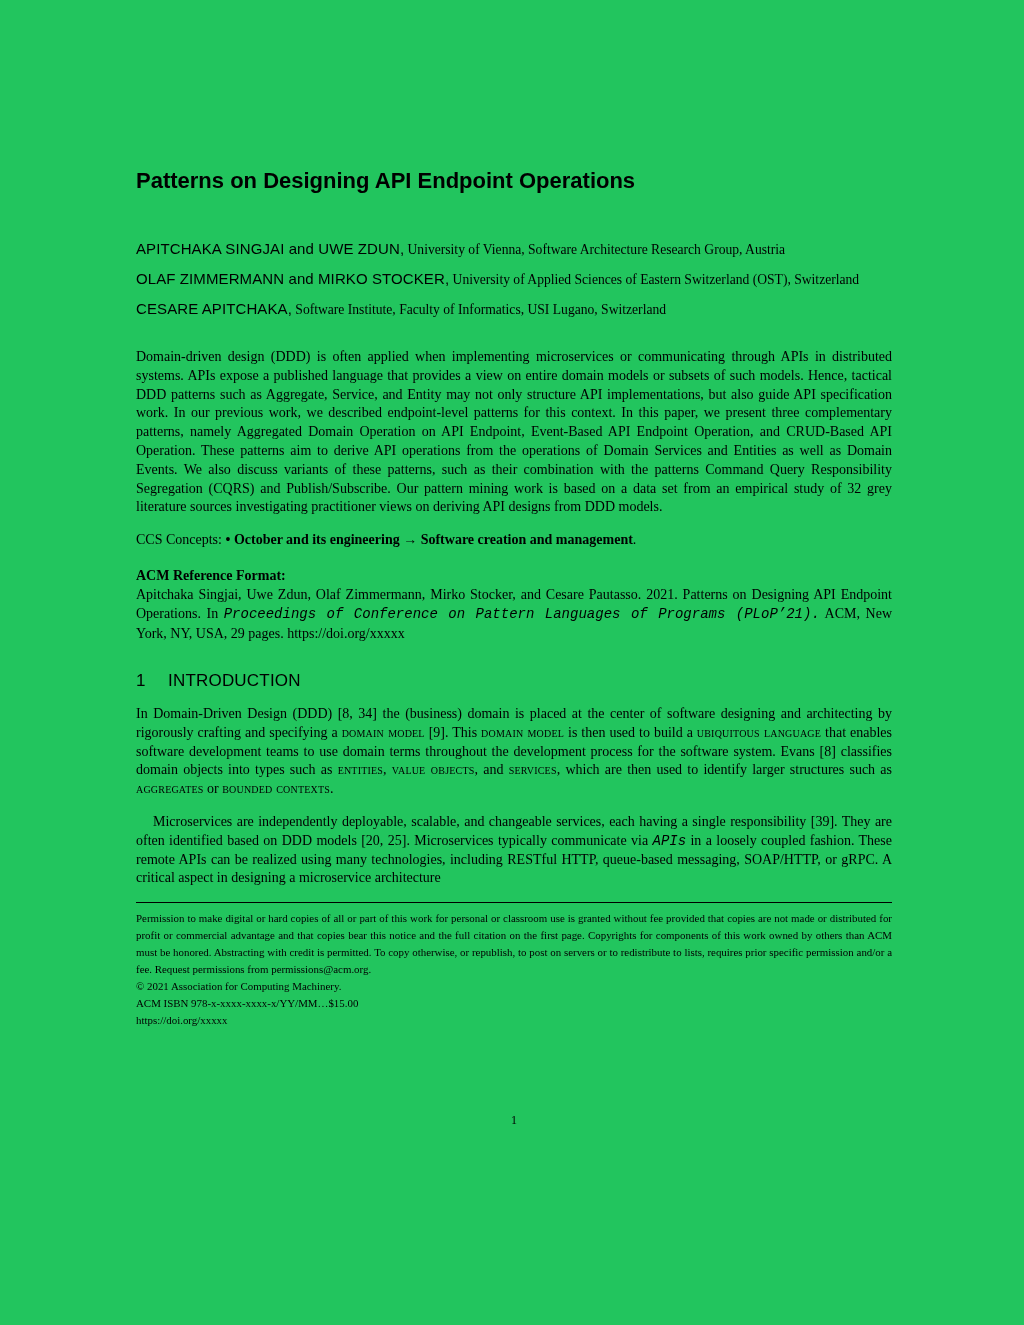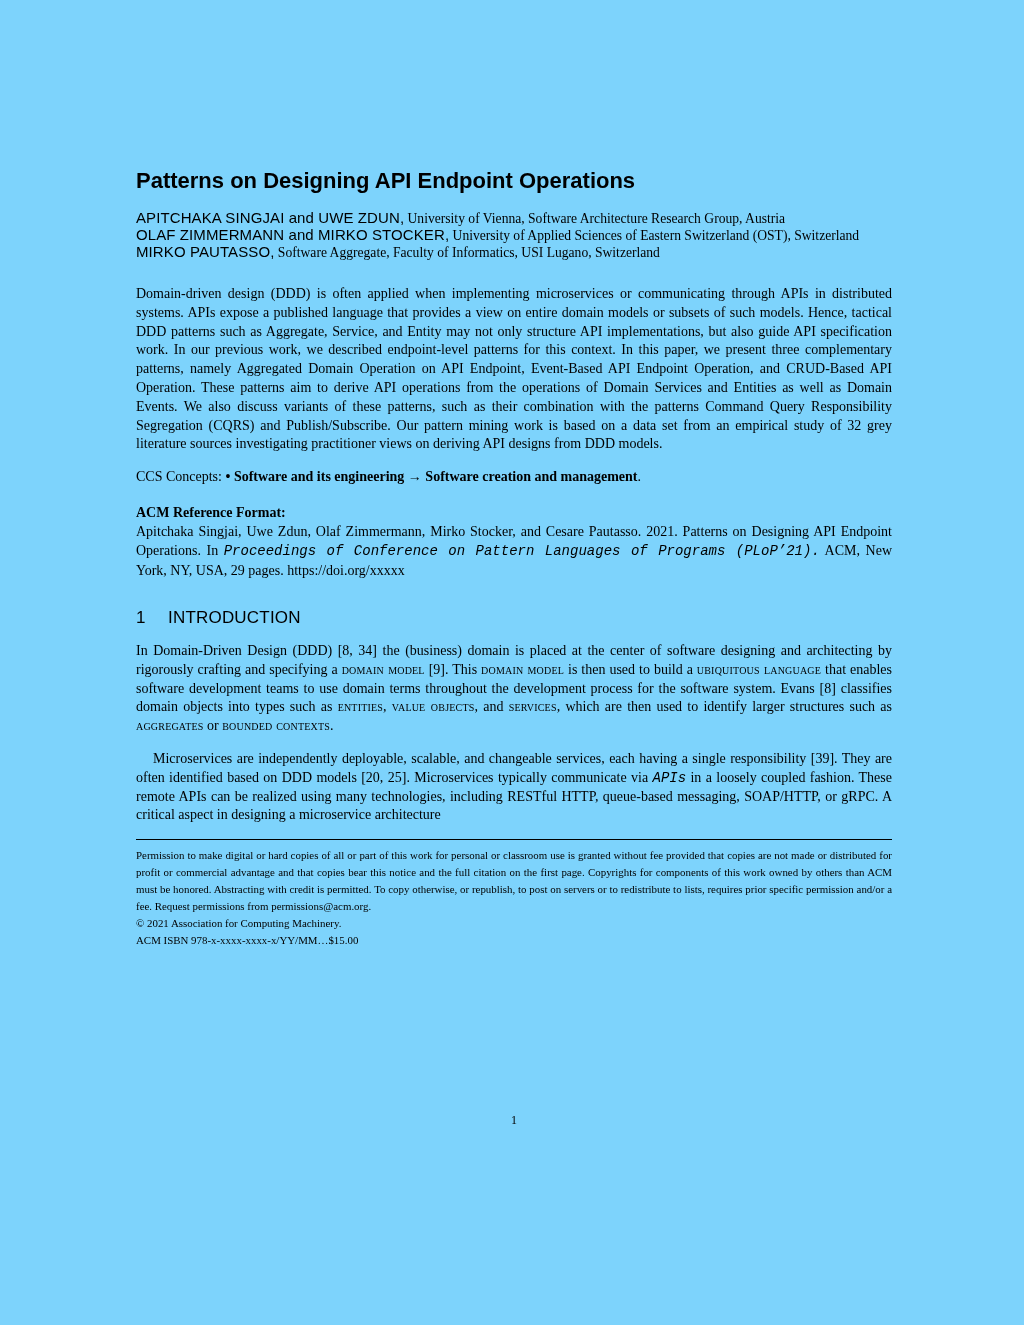--- a/index.html
+++ b/index.html
@@ -1,41 +1,41 @@
 <!DOCTYPE html>
 <html><head>
 <meta charset="utf-8">
 <style>
   html,body{margin:0;padding:0;background:#ffffff;}
   .page{
     position:relative;
     width:1024px;
     height:1325px;
-    background:#7dd3fc;
+    background:#22c55e;
     color:#000;
     overflow:hidden;
   }
   .col{
     position:absolute;
     left:136px;
     top:0;
     width:756px;
   }
   .title{
     margin:166px 0 0 0;
     font-family:"Liberation Sans","DejaVu Sans",sans-serif;
     font-weight:bold;
     font-size:22px;
     line-height:30px;
     color:#000;
   }
   .authors{
-    margin-top:14px;
+    margin-top:38px;
     font-size:13.6px;
-    line-height:16px;
+    line-height:29px;
     font-family:"Liberation Serif","DejaVu Serif",serif;
   }
   .author-names{
     font-family:"Liberation Sans","DejaVu Sans",sans-serif;
     font-size:15px;
     letter-spacing:0.1px;
   }
   .author-affil{
     font-family:"Liberation Serif","DejaVu Serif",serif;
     font-size:13.6px;
@@ -90,41 +90,42 @@
 <body>
 
 <div class="page">
   <div class="col">
 
     <h1 class="title">Patterns on Designing API Endpoint Operations</h1>
 
     <div class="authors">
       <span class="author-names">APITCHAKA SINGJAI and UWE ZDUN,</span><span class="author-affil"> University of Vienna, Software Architecture Research Group, Austria</span><br>
       <span class="author-names">OLAF ZIMMERMANN and MIRKO STOCKER,</span><span class="author-affil"> University of Applied Sciences of Eastern Switzerland (OST), Switzerland</span><br>
-      <span class="author-names">MIRKO PAUTASSO,</span><span class="author-affil"> Software Aggregate, Faculty of Informatics, USI Lugano, Switzerland</span>
+      <span class="author-names">CESARE APITCHAKA,</span><span class="author-affil"> Software Institute, Faculty of Informatics, USI Lugano, Switzerland</span>
     </div>
 
     <p class="body-text abstract">Domain-driven design (DDD) is often applied when implementing microservices or communicating through APIs in distributed systems. APIs expose a published language that provides a view on entire domain models or subsets of such models. Hence, tactical DDD patterns such as Aggregate, Service, and Entity may not only structure API implementations, but also guide API specification work. In our previous work, we described endpoint-level patterns for this context. In this paper, we present three complementary patterns, namely Aggregated Domain Operation on API Endpoint, Event-Based API Endpoint Operation, and CRUD-Based API Operation. These patterns aim to derive API operations from the operations of Domain Services and Entities as well as Domain Events. We also discuss variants of these patterns, such as their combination with the patterns Command Query Responsibility Segregation (CQRS) and Publish/Subscribe. Our pattern mining work is based on a data set from an empirical study of 32 grey literature sources investigating practitioner views on deriving API designs from DDD models.</p>
 
-    <p class="body-text ccs"><span class="seg-n">CCS Concepts: </span><span class="seg-b">• </span><span class="seg-b">Software and its engineering</span><span class="seg-b"> → </span><span class="seg-b">Software creation and management</span><span class="seg-n">.</span></p>
+    <p class="body-text ccs"><span class="seg-n">CCS Concepts: </span><span class="seg-b">• </span><span class="seg-b">October and its engineering</span><span class="seg-b"> → </span><span class="seg-b">Software creation and management</span><span class="seg-n">.</span></p>
 
 
     <div class="body-text acmref">
       <div class="acmref-heading">ACM Reference Format:</div>
       <div><span class="seg-n">Apitchaka Singjai, Uwe Zdun, Olaf Zimmermann, Mirko Stocker, and Cesare Pautasso. 2021. Patterns on Designing API Endpoint Operations. In </span><span class="seg-i">Proceedings of Conference on Pattern Languages of Programs (PLoP’21).</span><span class="seg-n"> ACM, New York, NY, USA, 29 pages. https://doi.org/xxxxx</span></div>
     </div>
 
     <h2 class="section-heading"><span class="secnum">1</span><span>INTRODUCTION</span></h2>
 
     <p class="body-text para"><span class="seg-n">In Domain-Driven Design (DDD) [8, 34] the (business) domain is placed at the center of software designing and architecting by rigorously crafting and specifying a </span><span class="seg-sc">domain model</span><span class="seg-n"> [9]. This </span><span class="seg-sc">domain model</span><span class="seg-n"> is then used to build a </span><span class="seg-sc">ubiquitous language</span><span class="seg-n"> that enables software development teams to use domain terms throughout the development process for the software system. Evans [8] classifies domain objects into types such as </span><span class="seg-sc">entities</span><span class="seg-n">, </span><span class="seg-sc">value objects</span><span class="seg-n">, and </span><span class="seg-sc">services</span><span class="seg-n">, which are then used to identify larger structures such as </span><span class="seg-sc">aggregates</span><span class="seg-n"> or </span><span class="seg-sc">bounded contexts</span><span class="seg-n">.</span></p>
 
     <p class="body-text para-indent body-text"><span class="seg-n">Microservices are independently deployable, scalable, and changeable services, each having a single responsibility [39]. They are often identified based on DDD models [20, 25]. Microservices typically communicate via </span><span class="seg-i">APIs</span><span class="seg-n"> in a loosely coupled fashion. These remote APIs can be realized using many technologies, including RESTful HTTP, queue-based messaging, SOAP/HTTP, or gRPC. A critical aspect in designing a microservice architecture</span></p>
 
     <div class="footnote">
       <div class="permission">Permission to make digital or hard copies of all or part of this work for personal or classroom use is granted without fee provided that copies are not made or distributed for profit or commercial advantage and that copies bear this notice and the full citation on the first page. Copyrights for components of this work owned by others than ACM must be honored. Abstracting with credit is permitted. To copy otherwise, or republish, to post on servers or to redistribute to lists, requires prior specific permission and/or a fee. Request permissions from permissions@acm.org.</div>
       <div>© 2021 Association for Computing Machinery.</div>
       <div>ACM ISBN 978-x-xxxx-xxxx-x/YY/MM…$15.00</div>
+      <div>https://doi.org/xxxxx</div>
     </div>
 
   </div>
 
   <div class="page-number">1</div>
 </div>
 
 </body></html>

